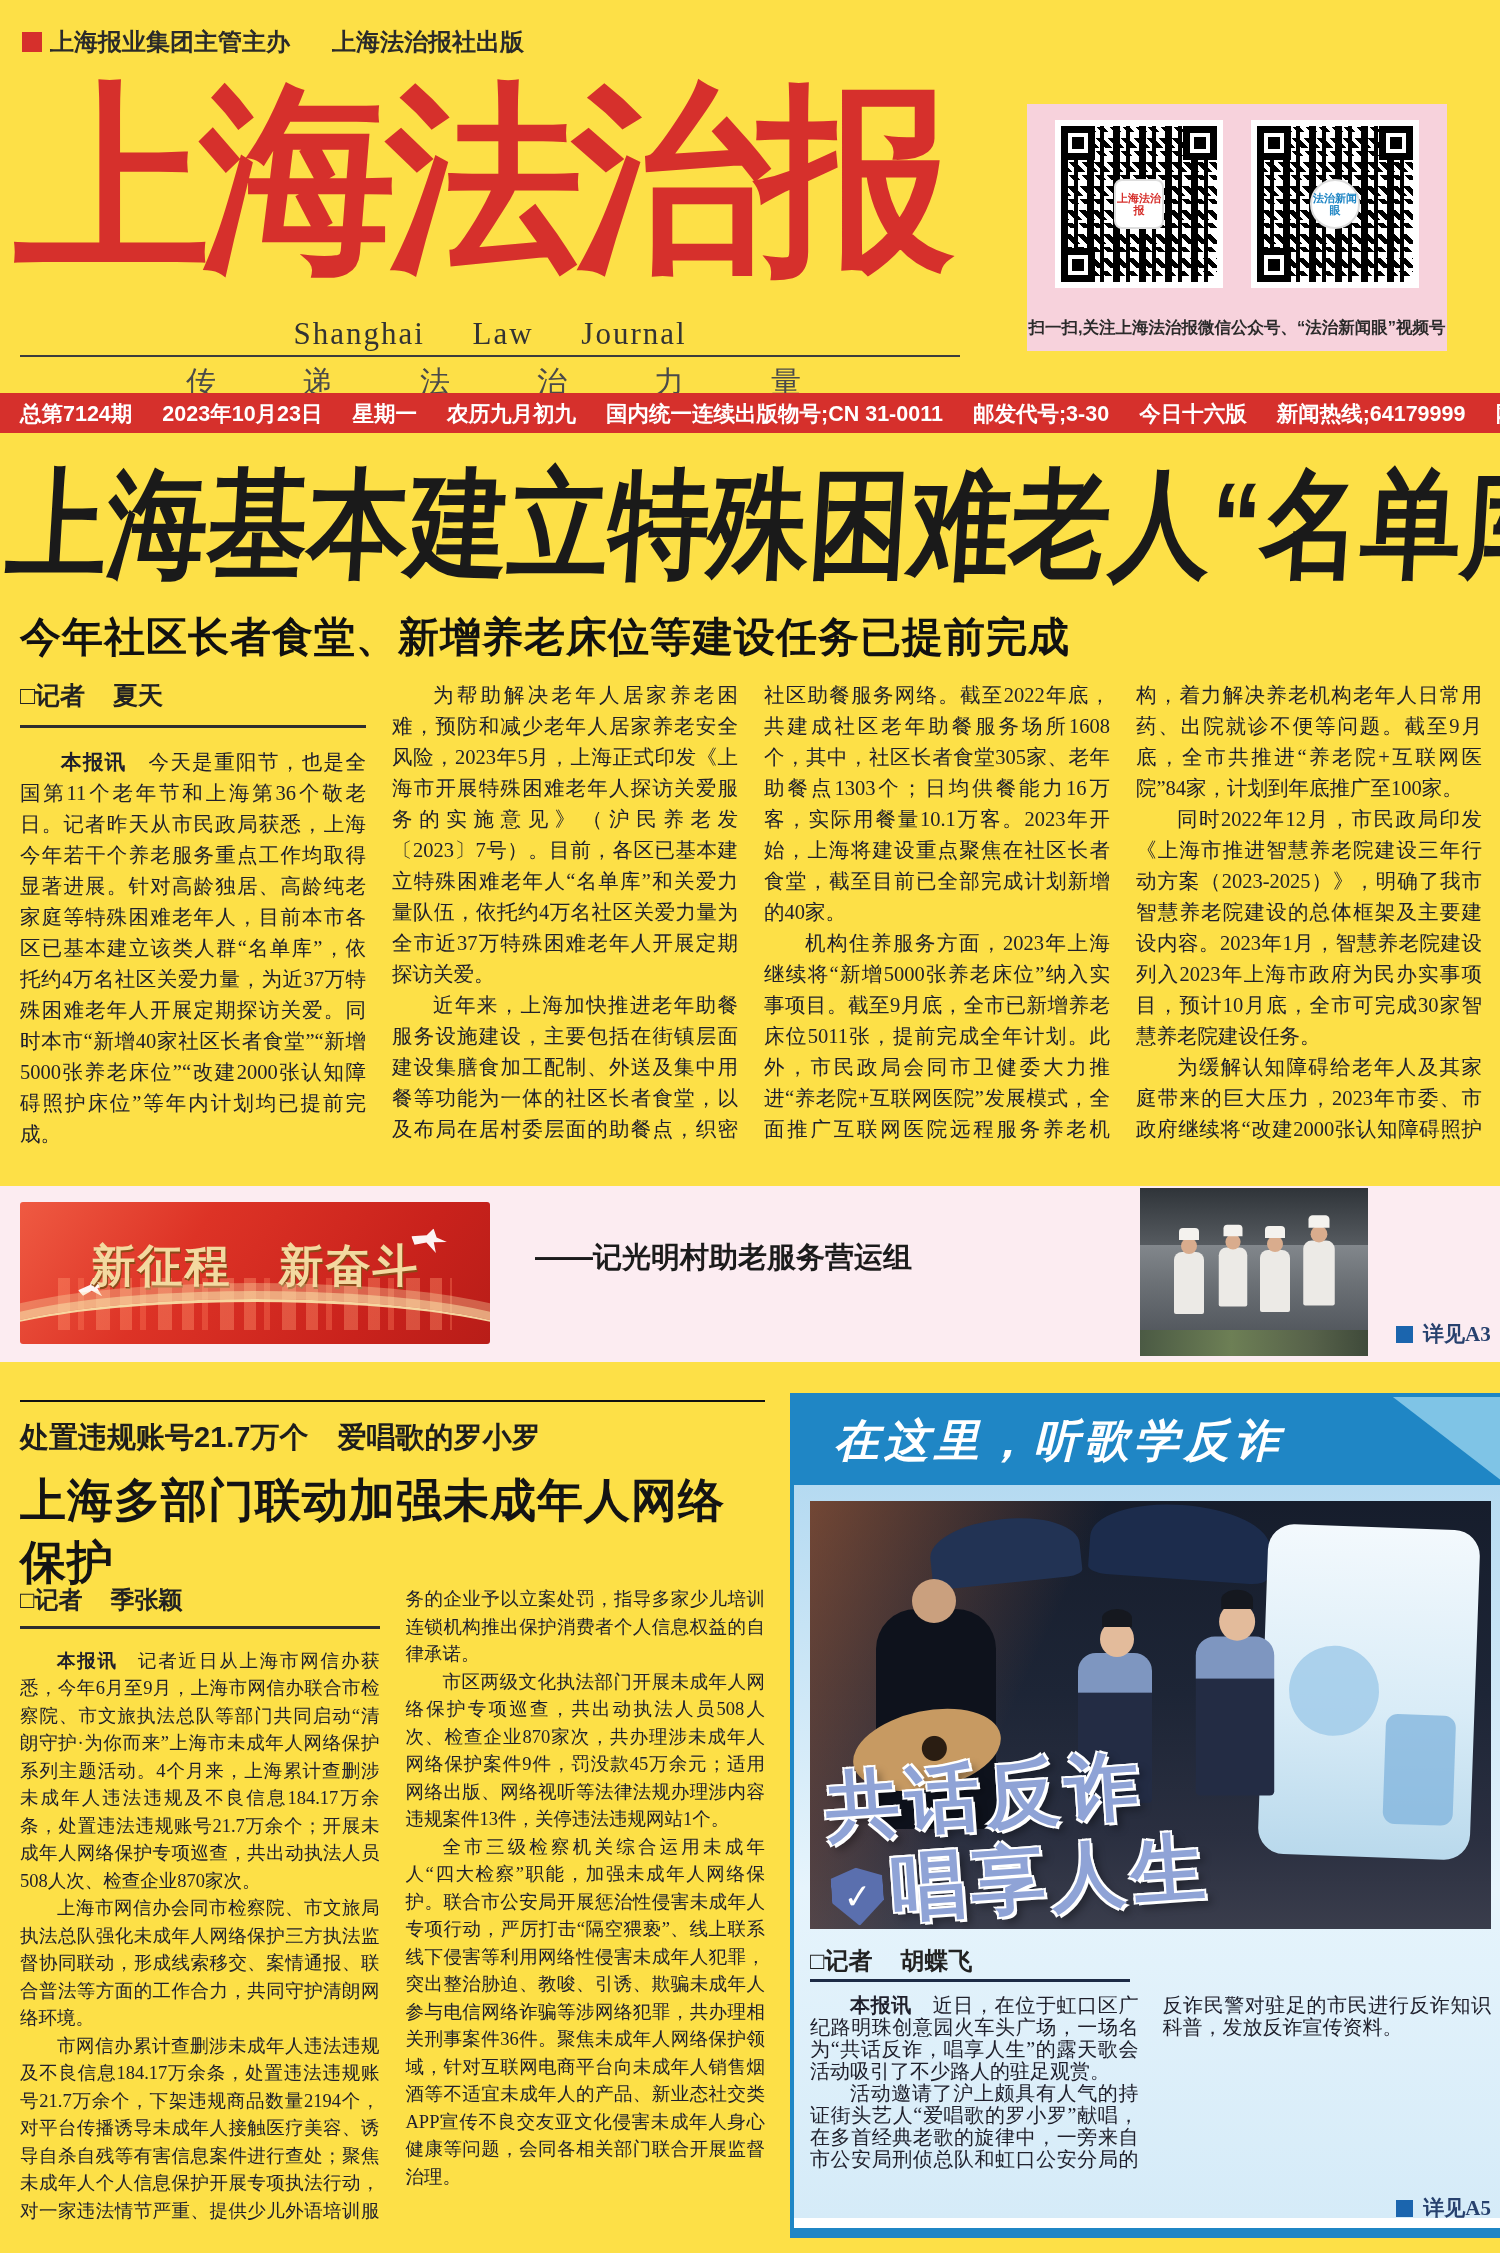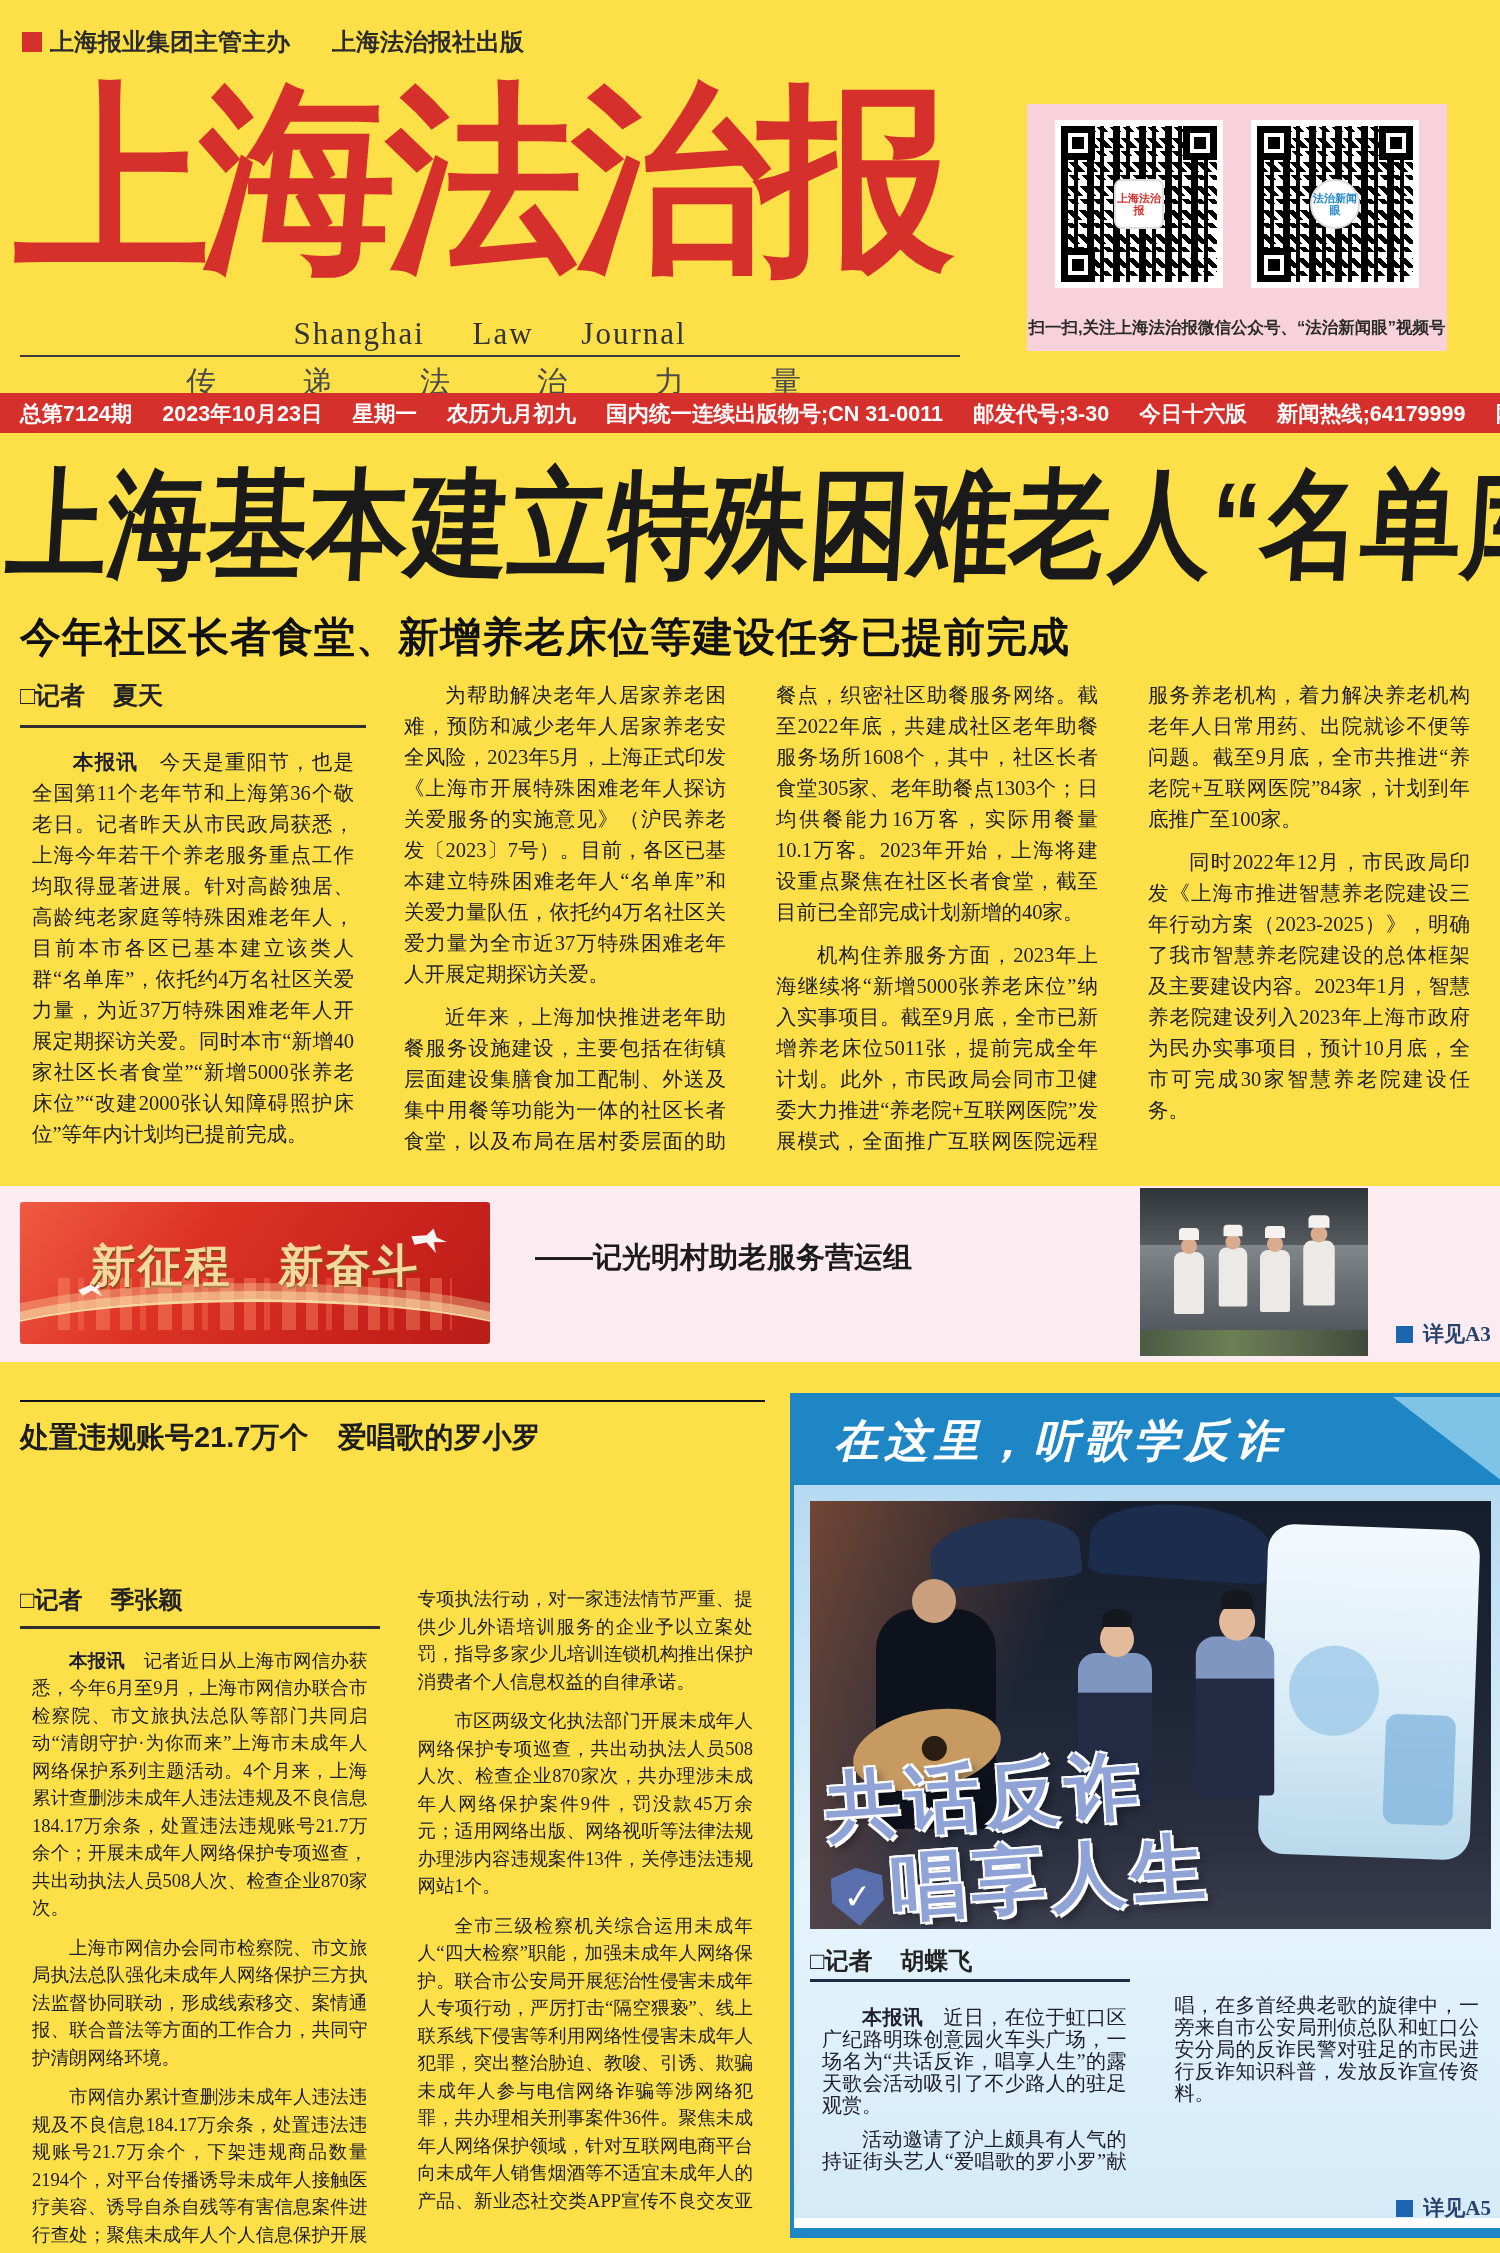--- a/index.html
+++ b/index.html
@@ -51,21 +51,21 @@
              color:#1a1a1a;font-family:"Liberation Sans","DejaVu Sans",sans-serif;
              transform:scaleX(0.85) skewX(-4deg);transform-origin:left top;letter-spacing:0px;}
   .subheadline1{position:absolute;left:20px;top:610px;font-size:41px;font-weight:800;color:#111;
                 font-family:"Liberation Sans","DejaVu Sans",sans-serif;letter-spacing:1px;}
   .lead-body{position:absolute;left:20px;top:680px;width:1462px;height:486px;
              column-count:4;column-gap:26px;column-fill:auto;overflow:hidden;
              font-size:20.5px;line-height:31px;text-align:justify;color:#20202c;}
   .byline{font-family:"Liberation Sans","DejaVu Sans",sans-serif;font-size:25px;font-weight:bold;color:#222;
           border-bottom:3px solid #2e2e2e;padding-bottom:14px;margin-bottom:18px;}
   .byline .bname{margin-left:28px;}
-  .lead-body p,.sec2-body p,.fraud-cols p{margin:12px;text-indent:2em;}
+  .lead-body p,.sec2-body p,.fraud-cols p{margin:0;text-indent:2em;}
   .lead-tag{font-family:"Liberation Sans","DejaVu Sans",sans-serif;font-weight:bold;}
 
   
   .pink-strip{position:absolute;left:0;top:1186px;width:1500px;height:176px;background:#fcecf1;}
   .banner{position:absolute;left:20px;top:1202px;width:470px;height:142px;overflow:hidden;border-radius:3px;
           background:linear-gradient(125deg,#ef5a42 0%,#dd3326 35%,#c9221c 75%,#b81d18 100%);}
   .banner::before{content:"";position:absolute;left:8%;bottom:14px;width:84%;height:52px;opacity:.5;
           background:repeating-linear-gradient(90deg,rgba(255,150,110,.8) 0 12px,transparent 12px 20px,
           rgba(255,130,95,.7) 20px 26px,transparent 26px 38px,rgba(255,160,120,.75) 38px 52px,transparent 52px 62px);}
   .banner::after{content:"";position:absolute;left:-12%;bottom:-58px;width:124%;height:100px;border-radius:50%;
@@ -245,20 +245,21 @@
     <span class="counter"></span>
   </div>
 
   <div class="see see-a3">
     <span class="bsq"></span>
     <span>详见A3</span>
   </div>
 
   <div class="sec2-head">
     <div class="kicker">处置违规账号21.7万个　爱唱歌的罗小罗</div>
+    <div class="headline2">上海多部门联动加强未成年人网络保护</div>
   </div>
 
   <div class="sec2-body">
     <div class="byline">
       <span>□记者</span><span class="bname">季张颖</span>
     </div>
     <p><b class="lead-tag">本报讯　</b><span>记者近日从上海市网信办获悉，今年6月至9月，上海市网信办联合市检察院、市文旅执法总队等部门共同启动“清朗守护·为你而来”上海市未成年人网络保护系列主题活动。4个月来，上海累计查删涉未成年人违法违规及不良信息184.17万余条，处置违法违规账号21.7万余个；开展未成年人网络保护专项巡查，共出动执法人员508人次、检查企业870家次。</span></p>
     <div>
 
     <p>上海市网信办会同市检察院、市文旅局执法总队强化未成年人网络保护三方执法监督协同联动，形成线索移交、案情通报、联合普法等方面的工作合力，共同守护清朗网络环境。</p>

